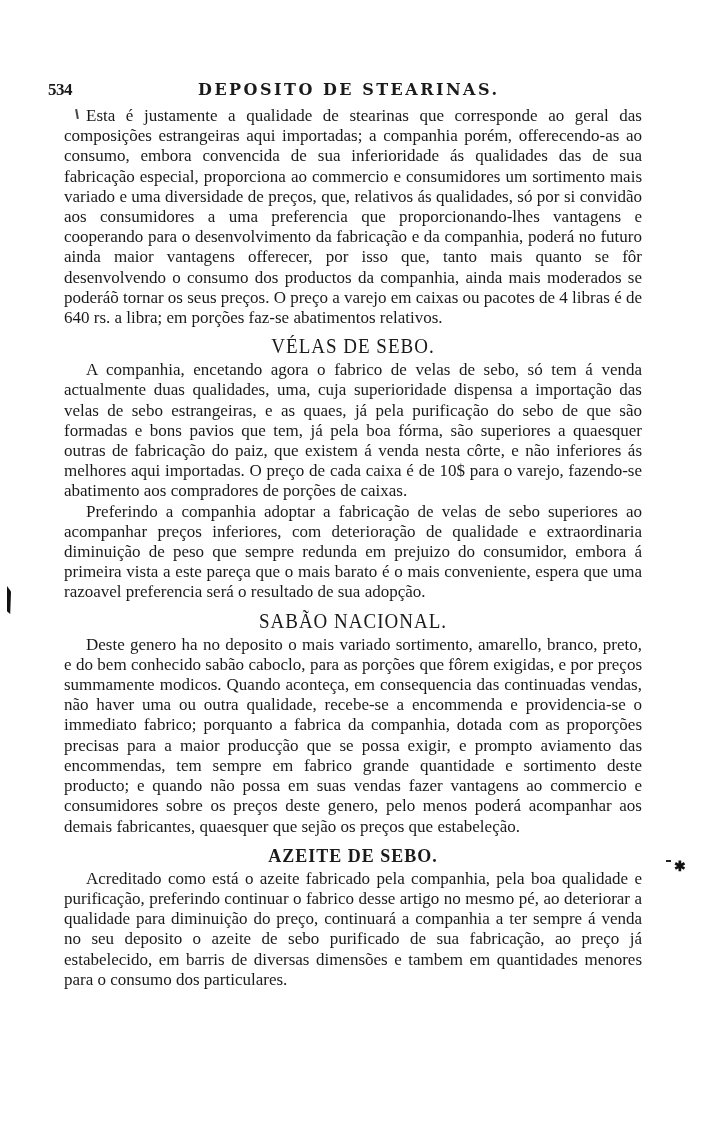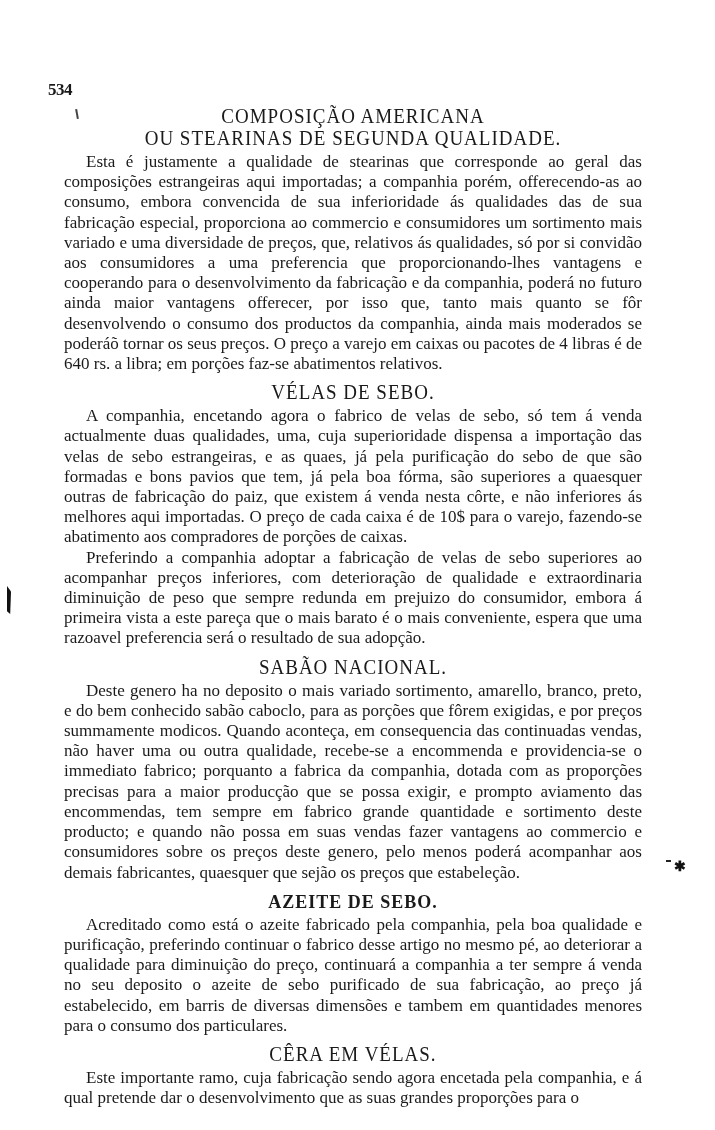--- a/index.html
+++ b/index.html
@@ -114,31 +114,28 @@
       background: #222;
     }
   </style>
 </head>
 <body>
 
 <div class="page">
 
   <div class="running-head">
     <span class="page-number">534</span>
+    <span class="running-title">DEPOSITO DE STEARINAS.</span>
   </div>
 
   <div class="tick-mark"></div>
 
   <div class="content">
 
     <div class="section">
-      <div class="title-block">
-        <h2 class="section-title">COMPOSIÇÃO AMERICANA</h2>
-        <h2 class="section-title">OU STEARINAS DE SEGUNDA QUALIDADE.</h2>
-      </div>
       <p class="para">Esta é justamente a qualidade de stearinas que corresponde ao geral das composições estrangeiras aqui importadas; a companhia porém, offerecendo-as ao consumo, embora convencida de sua inferioridade ás qualidades das de sua fabricação especial, proporciona ao commercio e consumidores um sortimento mais variado e uma diversidade de preços, que, relativos ás qualidades, só por si convidão aos consumidores a uma preferencia que proporcionando-lhes vantagens e cooperando para o desenvolvimento da fabricação e da companhia, poderá no futuro ainda maior vantagens offerecer, por isso que, tanto mais quanto se fôr desenvolvendo o consumo dos productos da companhia, ainda mais moderados se poderáõ tornar os seus preços. O preço a varejo em caixas ou pacotes de 4 libras é de 640 rs. a libra; em porções faz-se abatimentos relativos.</p>
     </div>
 
     <div class="sec-gap"></div>
 
     <div class="section">
       <h2 class="section-title title-block">VÉLAS DE SEBO.</h2>
       <p class="para">A companhia, encetando agora o fabrico de velas de sebo, só tem á venda actualmente duas qualidades, uma, cuja superioridade dispensa a importação das velas de sebo estrangeiras, e as quaes, já pela purificação do sebo de que são formadas e bons pavios que tem, já pela boa fórma, são superiores a quaesquer outras de fabricação do paiz, que existem á venda nesta côrte, e não inferiores ás melhores aqui importadas. O preço de cada caixa é de 10$ para o varejo, fazendo-se abatimento aos compradores de porções de caixas.</p>
       <p class="para">Preferindo a companhia adoptar a fabricação de velas de sebo superiores ao acompanhar preços inferiores, com deterioração de qualidade e extraordinaria diminuição de peso que sempre redunda em prejuizo do consumidor, embora á primeira vista a este pareça que o mais barato é o mais conveniente, espera que uma razoavel preferencia será o resultado de sua adopção.</p>
     </div>
@@ -152,24 +149,20 @@
 
     <div class="sec-gap"></div>
 
     <div class="section">
       <h2 class="section-title bold title-block">AZEITE DE SEBO.</h2>
       <p class="para">Acreditado como está o azeite fabricado pela companhia, pela boa qualidade e purificação, preferindo continuar o fabrico desse artigo no mesmo pé, ao deteriorar a qualidade para diminuição do preço, continuará a companhia a ter sempre á venda no seu deposito o azeite de sebo purificado de sua fabricação, ao preço já estabelecido, em barris de diversas dimensões e tambem em quantidades menores para o consumo dos particulares.</p>
     </div>
 
     <div class="sec-gap"></div>
 
-    <div class="section">
-      <h2 class="section-title title-block">CÊRA EM VÉLAS.</h2>
-      <p class="para">Este importante ramo, cuja fabricação sendo agora encetada pela companhia, e á qual pretende dar o desenvolvimento que as suas grandes proporções para o</p>
-    </div>
 
   </div>
 
   <div class="mark left-margin-mark"></div>
   <div class="dash-mark"></div>
   <div class="right-margin-mark">✱</div>
 
 </div>
 
 </body></html>

